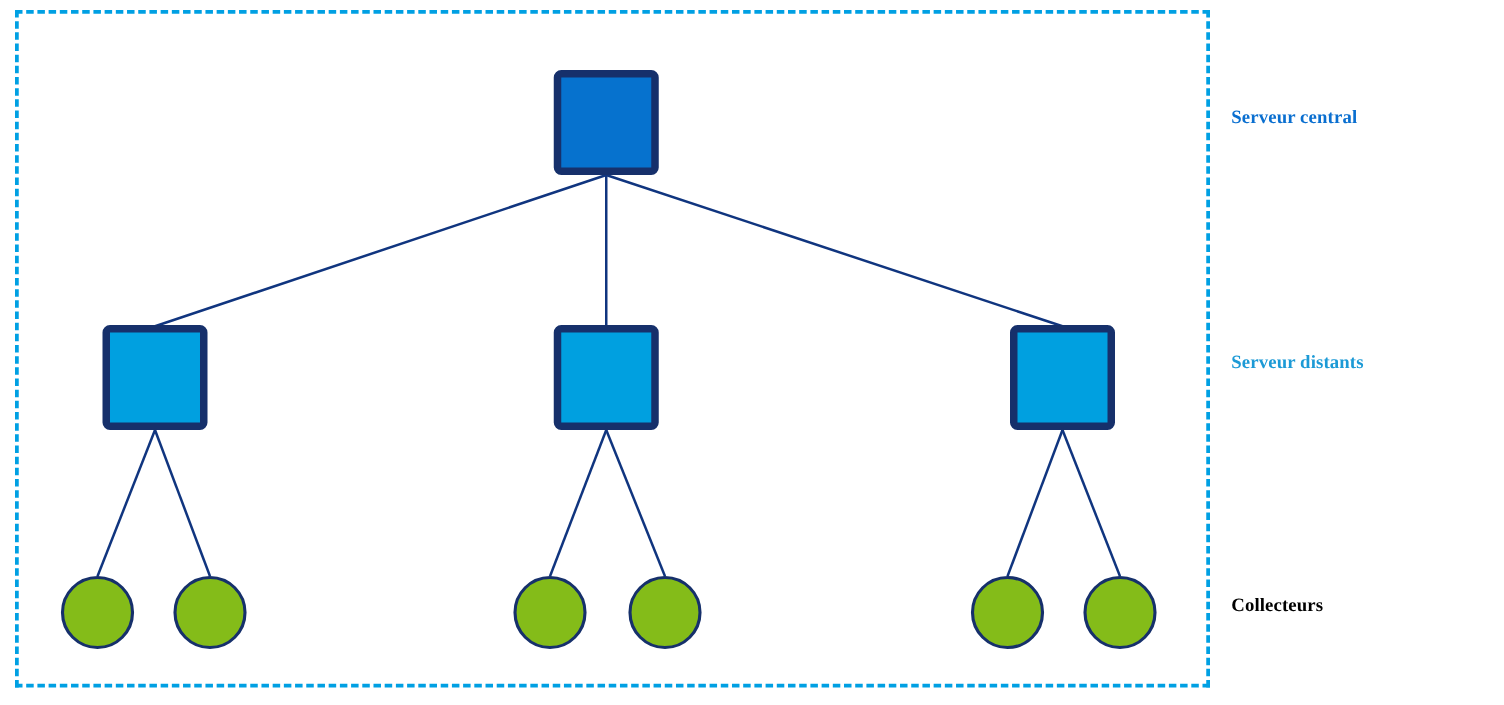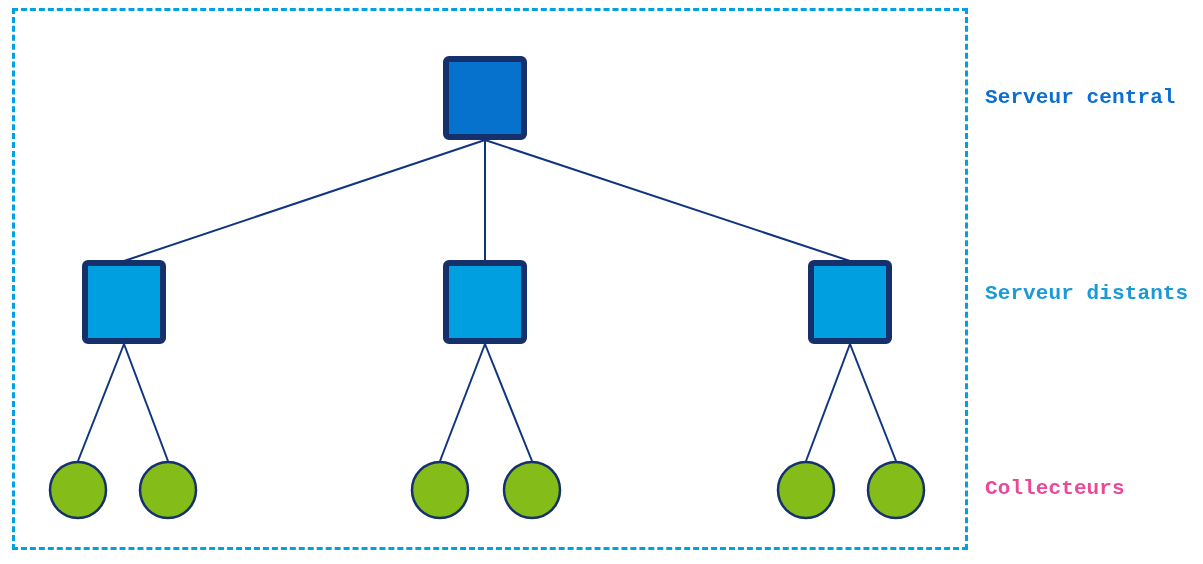--- a/index.html
+++ b/index.html
@@ -32,40 +32,40 @@
   
   #diagram-svg {
     position: absolute;
     left: 0;
     top: 0;
     width: 1203px;
     height: 564px;
   }
   .legend-label {
     position: absolute;
-    font-family: Liberation Mono, monospace;
+    font-family: Liberation Serif, serif;
     font-weight: bold;
-    font-size: 21px;
+    font-size: 15px;
     letter-spacing: 0.1px;
     white-space: nowrap;
   }
   #label-central {
     left: 985px;
     top: 86px;
     color: #0a6fd0;
   }
   #label-distants {
     left: 985px;
     top: 282px;
     color: #1c9ad6;
   }
   #label-collecteurs {
     left: 985px;
     top: 477px;
-    color: #ec4899;
+    color: #000000;
   }
 </style>
 </head>
 <body>
 
 <div id="diagram-root">
 
   <div id="dashed-container"></div>
 
   <svg id="diagram-svg" viewBox="0 0 1203 564">

